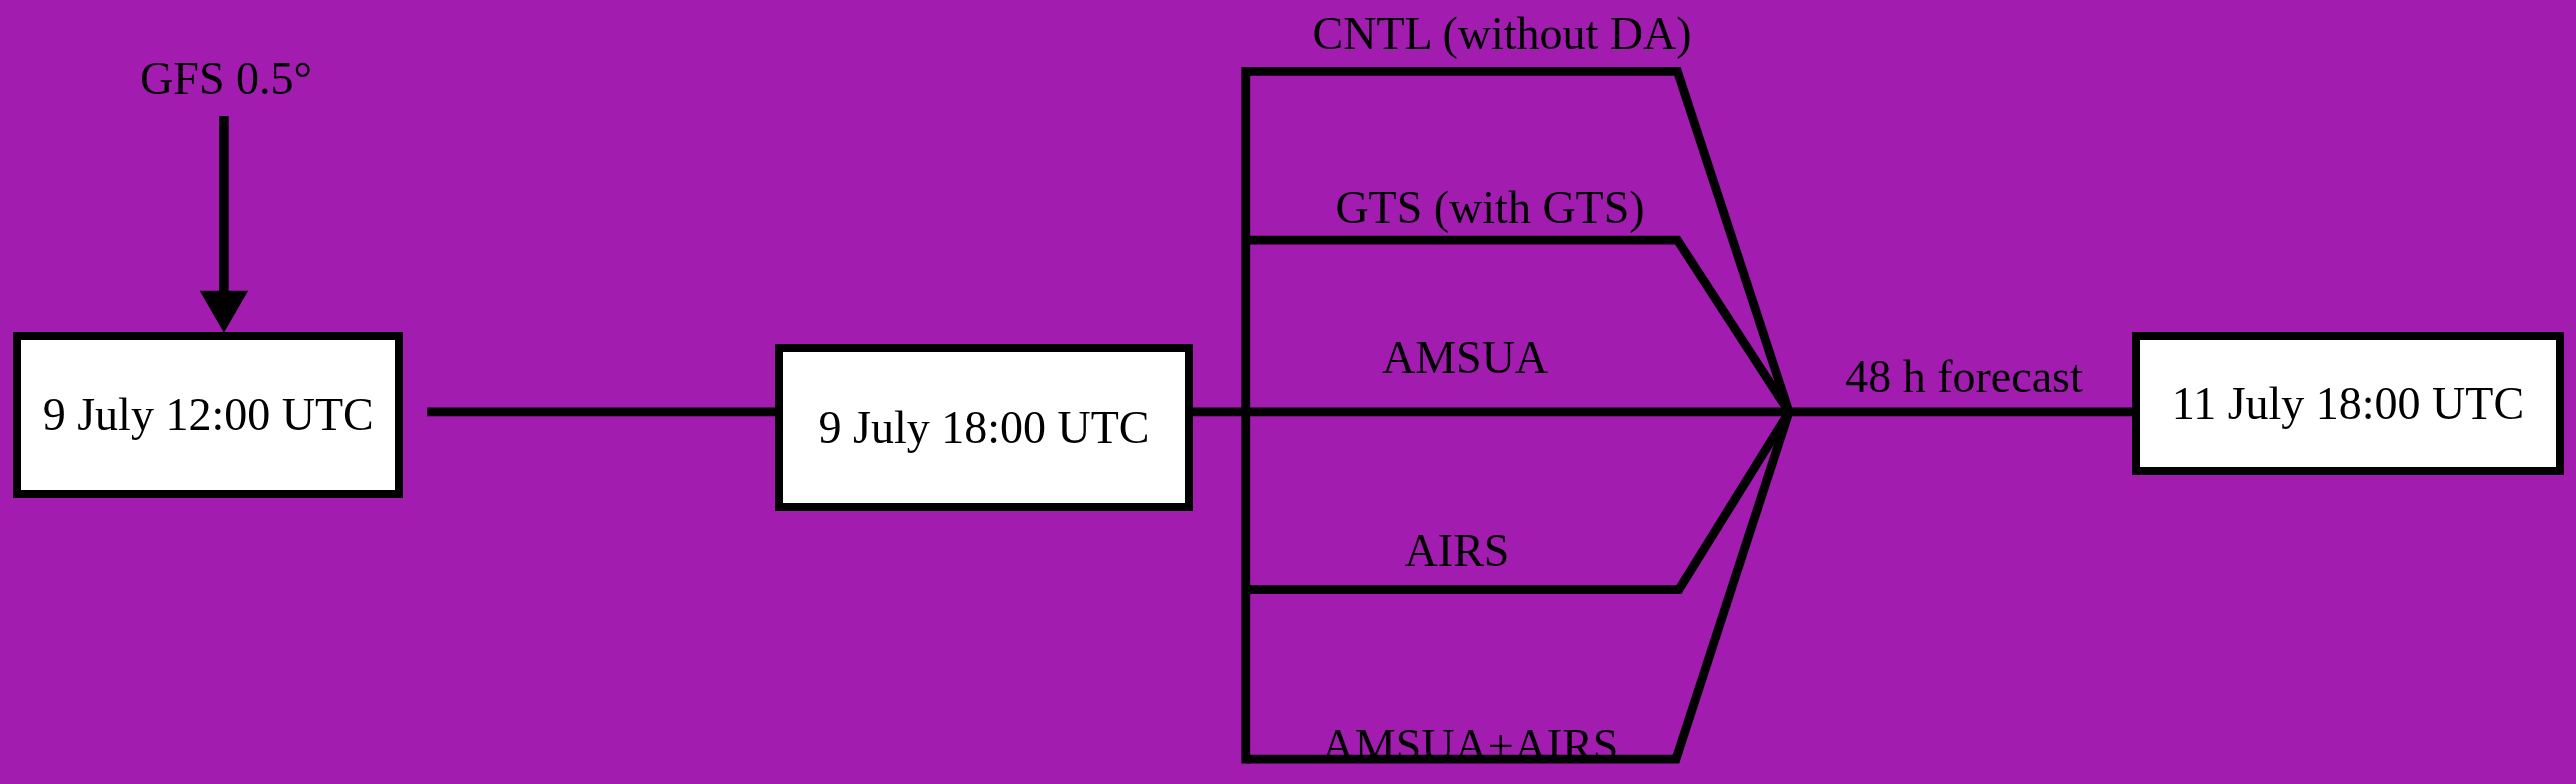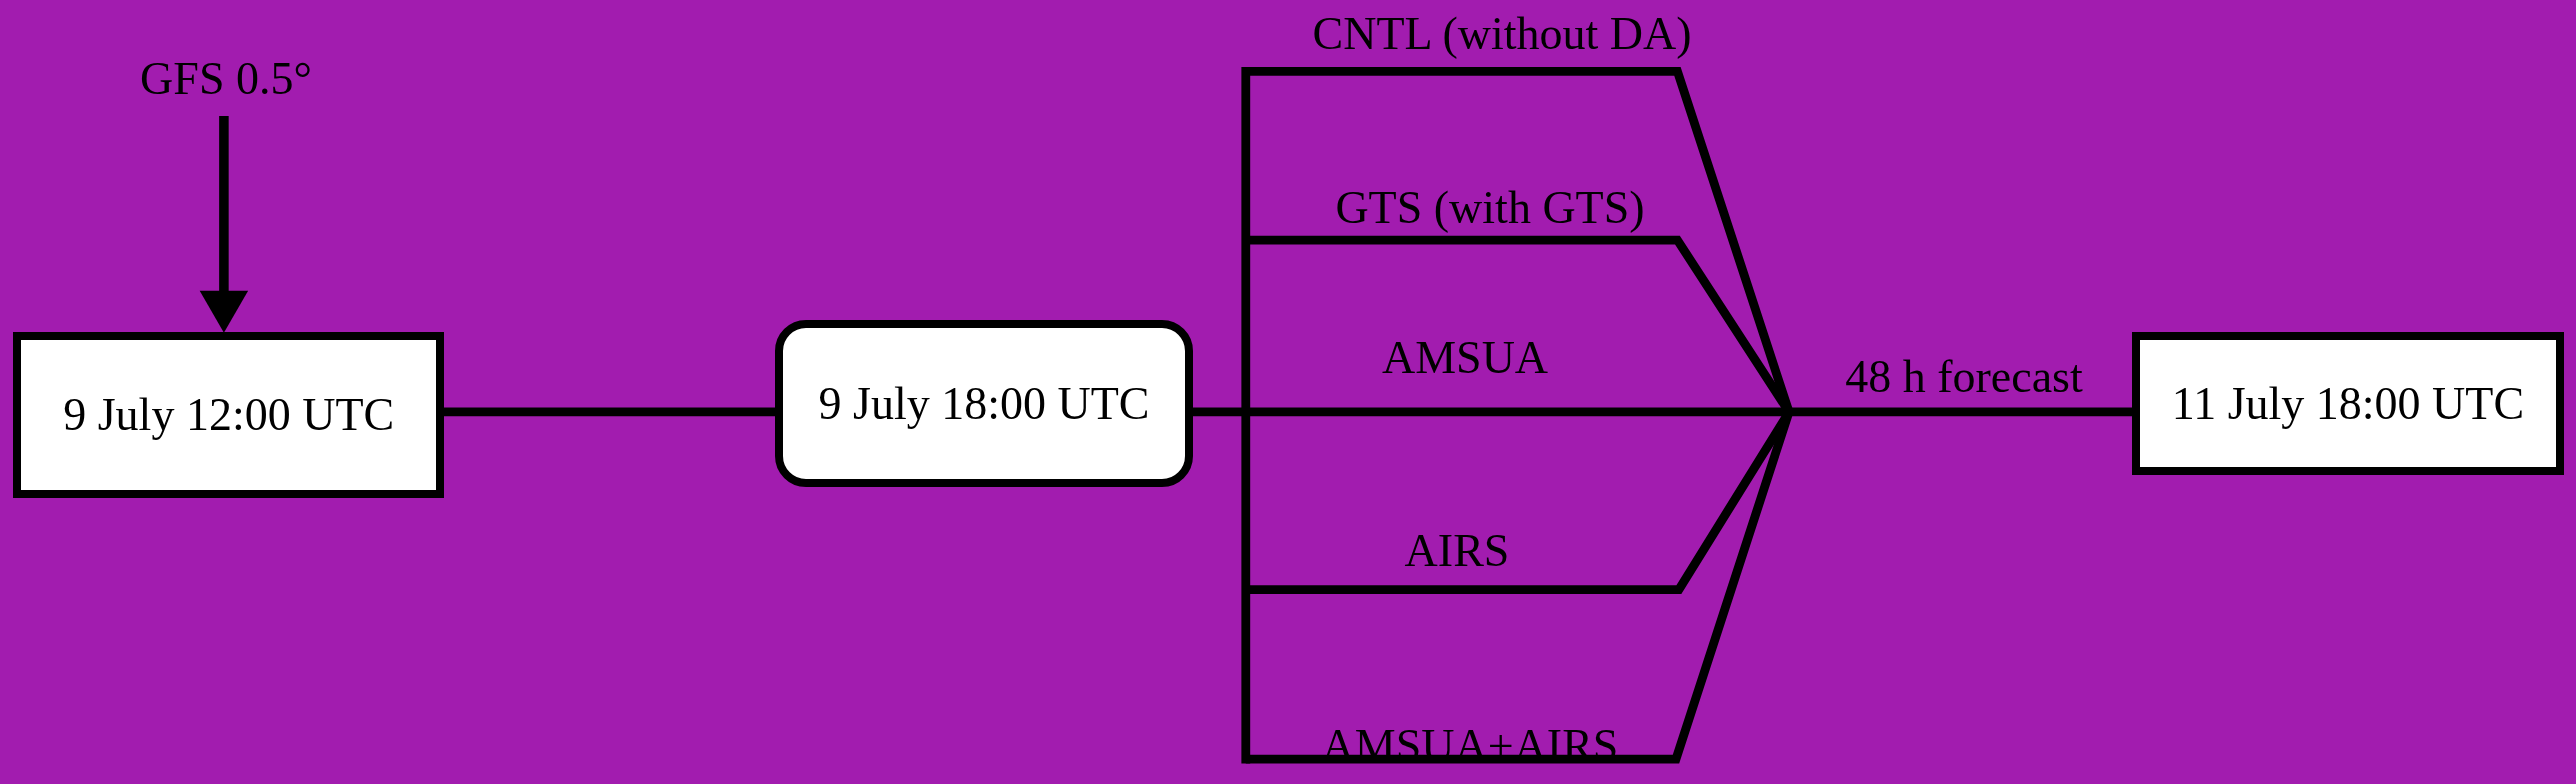--- a/index.html
+++ b/index.html
@@ -28,22 +28,22 @@
     box-sizing: border-box;
     border: 8px solid #000000;
     background: #ffffff;
     display: flex;
     align-items: center;
     justify-content: center;
     font-size: 46px;
     white-space: nowrap;
     line-height: 1;
   }
-  .box-start { left: 13.2px;   top: 332px; width: 431px; height: 166px; }
-  .box-mid   { left: 775px; top: 320px; width: 418px; height: 167px; border-radius: 31px; }
+  .box-start { left: 13.2px;   top: 332px; width: 390px; height: 166px; }
+  .box-mid   { left: 775px; top: 344px; width: 418px; height: 167px; }
   .box-end   { left: 2132px; top: 332px; width: 432px; height: 143px; }
   .lbl {
     position: absolute;
     transform: translate(-50%, -50%);
     font-size: 46px;
     white-space: nowrap;
     line-height: 1;
   }
   .lbl-gfs        { left: 226px;  top: 79px; }
   .lbl-spinup     { left: 609px;  top: 375px; }

